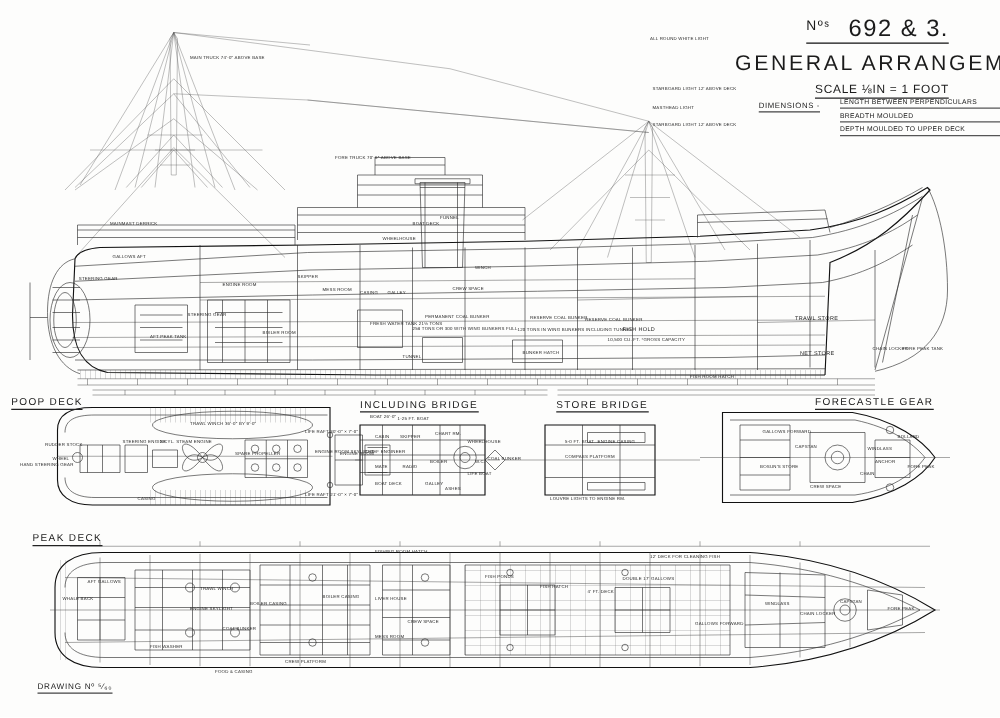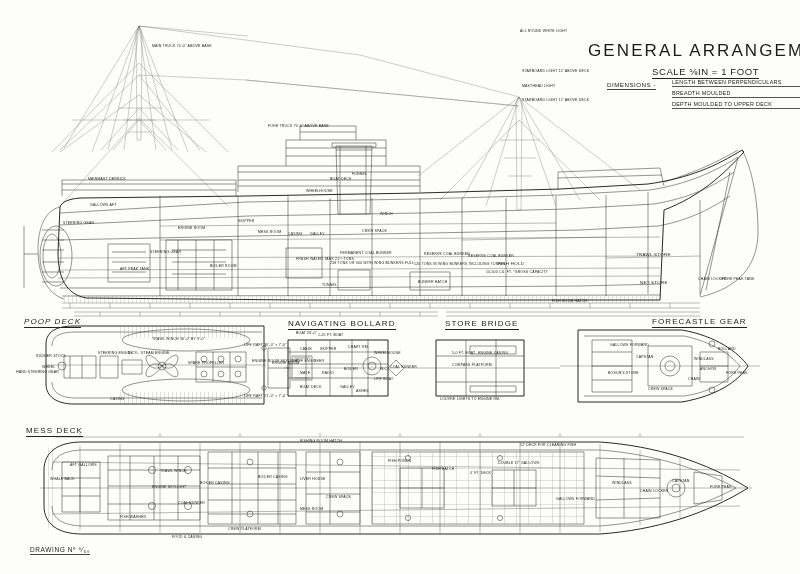--- a/index.html
+++ b/index.html
@@ -346,20 +346,24 @@
 
     <g class="lnT">
       <path d="M74 316 L438 316 M74 312 L438 312"></path>
       <path d="M100 312 V316 M140 312 V316 M180 312 V316 M220 312 V316
                M260 312 V316 M300 312 V316 M340 312 V316 M380 312 V316
                M420 312 V316"></path>
       <path d="M446 316 L700 316 M446 312 L700 312"></path>
     </g>
   </svg>
 
+  <div class="t title-no" style="left:645px;top:14px;">
+    <span style="font-size:11px;vertical-align:5px;">Nºˢ</span>
+    <span style="margin-left:8px;">692 &amp; 3.</span>
+  </div>
 
   <div class="t title-ga" style="left:588px;top:42px;">GENERAL  ARRANGEMENT.</div>
 
   <div class="t title-scale" style="left:652px;top:67px;">SCALE ⅛IN = 1 FOOT</div>
 
   <div class="t dimlabel" style="left:607px;top:82px;">DIMENSIONS -</div>
 
   <div class="t" style="left:672px;top:80px;">
     <div class="dimrow">
       <span>LENGTH  BETWEEN  PERPENDICULARS</span>
@@ -368,25 +372,25 @@
     <div class="dimrow" style="margin-top:4px;">
       <span>BREADTH   MOULDED</span>
 
     </div>
     <div class="dimrow" style="margin-top:4px;">
       <span>DEPTH  MOULDED  TO  UPPER  DECK</span>
 
     </div>
   </div>
 
-  <div class="t deck" style="left:24px;top:318px;font-style:italic;">POOP DECK</div>
-  <div class="t deck" style="left:288px;top:320px;">NAVIGATING  BOLLARD</div>
+  <div class="t deck" style="left:9px;top:318px;">POOP DECK</div>
+  <div class="t deck" style="left:288px;top:320px;">INCLUDING  BRIDGE</div>
   <div class="t deck" style="left:445px;top:320px;">STORE  BRIDGE</div>
   <div class="t deck" style="left:652px;top:318px;">FORECASTLE  GEAR</div>
-  <div class="t deck" style="left:26px;top:427px;">MESS DECK</div>
+  <div class="t deck" style="left:26px;top:427px;">PEAK DECK</div>
 
   <div class="t dwgno" style="left:30px;top:547px;">DRAWING Nº  ⁵⁄₆₀</div>
 
   <div id="lyr-profile">
       <div class="t lbl" style="left: 152px; top: 45px;">MAIN TRUCK 74'-0" ABOVE BASE</div>
       <div class="t lbl" style="left: 268px; top: 125px;">FORE TRUCK 70'-6" ABOVE BASE</div>
       <div class="t lbl" style="left: 520px; top: 30px;">ALL ROUND WHITE LIGHT</div>
       <div class="t lbl" style="left: 522px; top: 70px;">STARBOARD  LIGHT 12' ABOVE DECK</div>
       <div class="t lbl" style="left: 522px; top: 85px;">MASTHEAD  LIGHT</div>
       <div class="t lbl" style="left: 522px; top: 99px;">STARBOARD  LIGHT 12' ABOVE DECK</div>

